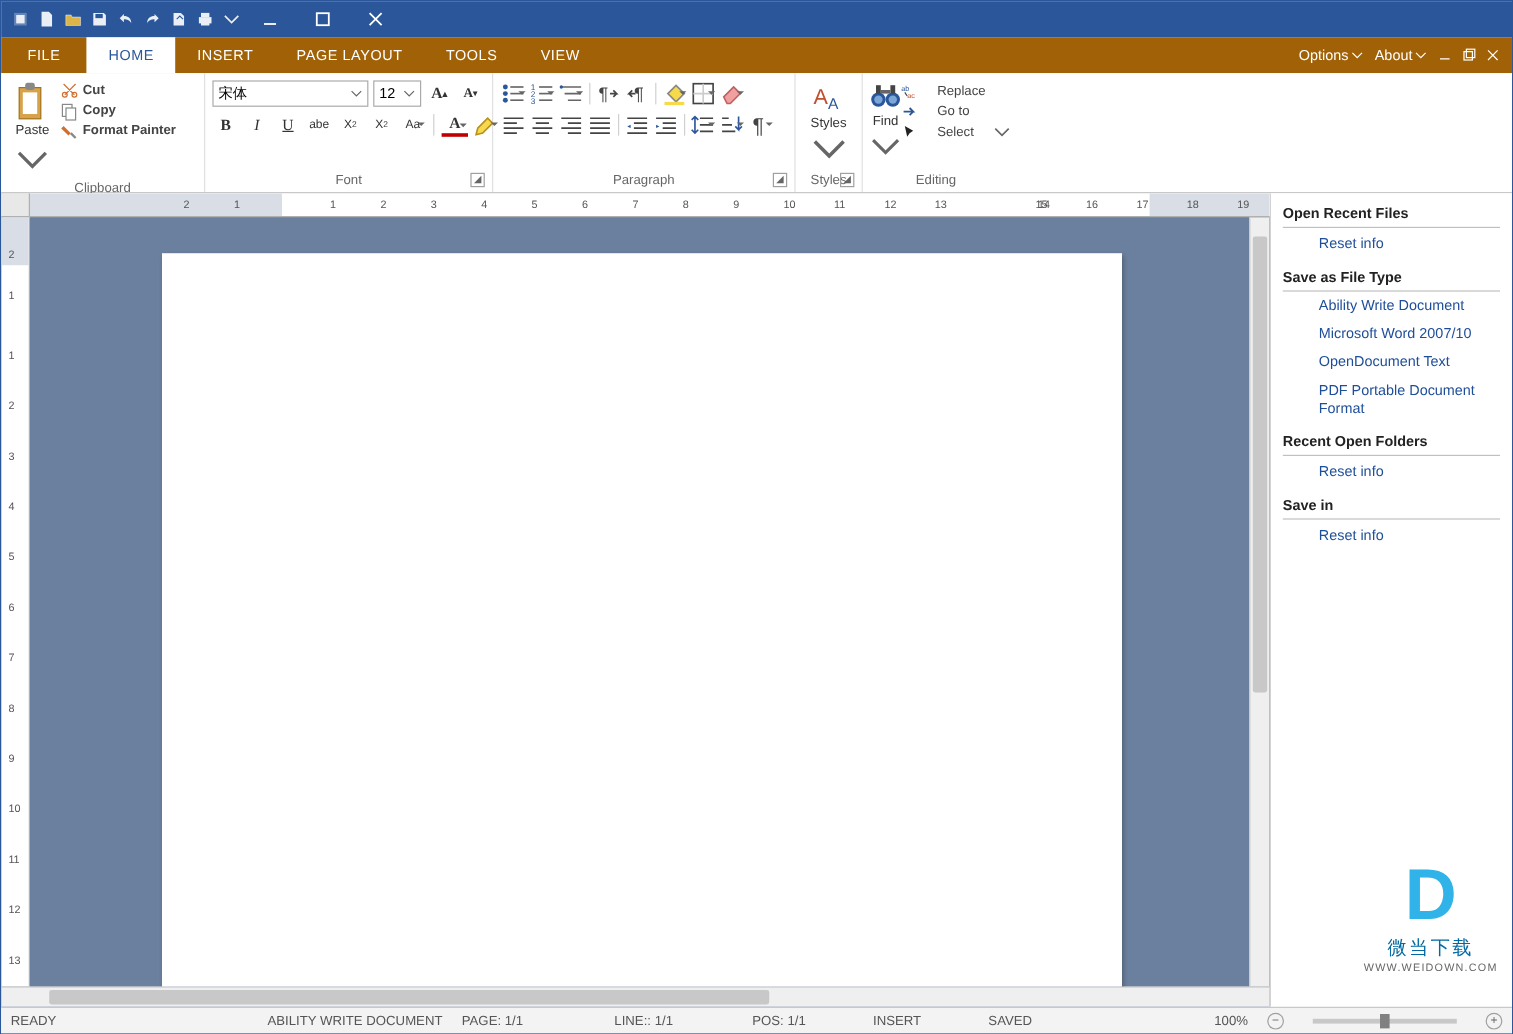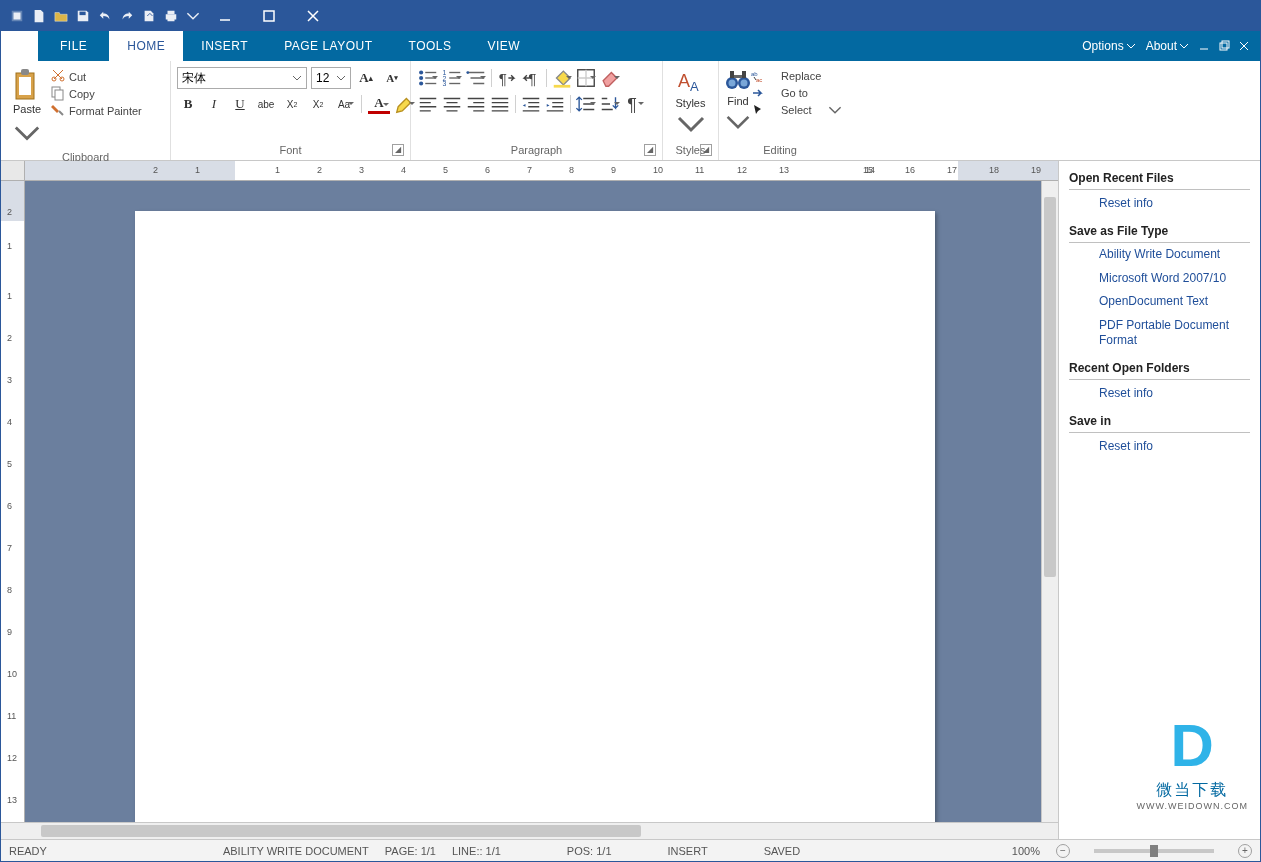--- a/index.html
+++ b/index.html
@@ -10,41 +10,41 @@
 .titlebar { height: 30px; background: #2b579a; color: #fff; display: flex; align-items: center; font-size: 12px; }
 .qa-toolbar { display: flex; align-items: center; gap: 2px; padding-left: 6px; }
 .qa-btn { width: 20px; height: 20px; display: flex; align-items: center; justify-content: center; opacity: .9; cursor: default; }
 .qa-btn svg { width: 14px; height: 14px; }
 .title-text { flex: 1; text-align: center; font-size: 12px; }
 .win-ctrls { display: flex; }
 .win-btn { width: 44px; height: 30px; display: flex; align-items: center; justify-content: center; }
 .win-btn svg { width: 12px; height: 12px; stroke: #fff; }
 
 
-.menubar { height: 30px; background: #0369a1; color: #fff; display: flex; align-items: stretch; font-size: 12px; margin-left: 37px; }
+.menubar { height: 30px; background: #a16207; color: #fff; display: flex; align-items: stretch; font-size: 12px; }
 .menu-tab { padding: 0 18px; display: flex; align-items: center; cursor: default; letter-spacing: .5px; }
 .menu-tab.file { padding-left: 22px; padding-right: 22px; }
 .menu-tab.active { background: #fff; color: #2b579a; }
 .menubar-right { margin-left: auto; display: flex; align-items: center; gap: 4px; padding-right: 8px; }
 .menubar-right .mr-item { display: flex; align-items: center; gap: 2px; padding: 0 3px; }
 .menubar-right svg { width: 10px; height: 10px; }
 
 
 .ribbon { height: 100px; background: #fff; border-bottom: 1px solid #c8c8c8; display: flex; }
 .rib-group { border-right: 1px solid #e0e0e0; display: flex; flex-direction: column; padding: 4px 6px 2px 6px; }
 .rib-group-body { flex: 1; display: flex; align-items: flex-start; }
 .rib-group-label { text-align: center; font-size: 11px; color: #666; padding: 2px 0; position: relative; }
 .rib-dialog-launcher { position: absolute; right: 0; bottom: 2px; width: 12px; height: 12px; border: 1px solid #a0a0a0; font-size: 8px; line-height: 10px; text-align: center; color: #666; }
 
 
 .paste-big { width: 40px; display: flex; flex-direction: column; align-items: center; gap: 2px; padding-top: 4px; }
 .paste-big svg { width: 28px; height: 32px; }
 .paste-big span { font-size: 11px; color: #333; }
 .clip-small { display: flex; flex-direction: column; gap: 3px; padding-left: 4px; padding-top: 4px; }
-.clip-item { display: flex; align-items: flex-end; gap: 4px; font-size: 11px; color: #444; }
+.clip-item { display: flex; align-items: flex-start; gap: 4px; font-size: 11px; color: #444; font-weight: bold; }
 .clip-item svg { width: 14px; height: 14px; }
 
 
 .font-row { display: flex; align-items: center; gap: 4px; margin-bottom: 4px; }
 .font-combo { width: 130px; height: 22px; border: 1px solid #ababab; display: flex; align-items: center; padding: 0 4px; font-size: 12px; background: #fff; }
 .font-combo .dd { margin-left: auto; }
 .size-combo { width: 40px; height: 22px; border: 1px solid #ababab; display: flex; align-items: center; padding: 0 4px; font-size: 12px; background: #fff; }
 .icon-btn { width: 22px; height: 22px; display: flex; align-items: center; justify-content: center; font-size: 13px; color: #333; position: relative; }
 .icon-btn.split::after { content: ""; position: absolute; right: 1px; top: 9px; border: 3px solid transparent; border-top-color: #666; }
 .dd { width: 10px; height: 10px; }
@@ -590,21 +590,21 @@
           <div class="t2">WWW.WEIDOWN.COM</div>
         </div>
       </div>
     </div>
   </div>
 
   <div class="statusbar">
     <div class="sb-item">READY</div>
     <div class="sb-item" style="margin-left:160px">ABILITY WRITE DOCUMENT</div>
     <div class="sb-item">PAGE: 1/1</div>
-    <div class="sb-item" style="">LINE:: 1/1</div>
+    <div class="sb-item" style="margin-left:60px">LINE:: 1/1</div>
     <div class="sb-item" style="margin-left:50px">POS: 1/1</div>
     <div class="sb-item" style="margin-left:40px">INSERT</div>
     <div class="sb-item" style="margin-left:40px">SAVED</div>
     <div class="spacer"></div>
     <div class="sb-item">100%</div>
     <div class="zoom-btn">−</div>
     <div class="zoom-slider">
         <div class="zthumb"></div>
       </div>
     <div class="zoom-btn">+</div>

